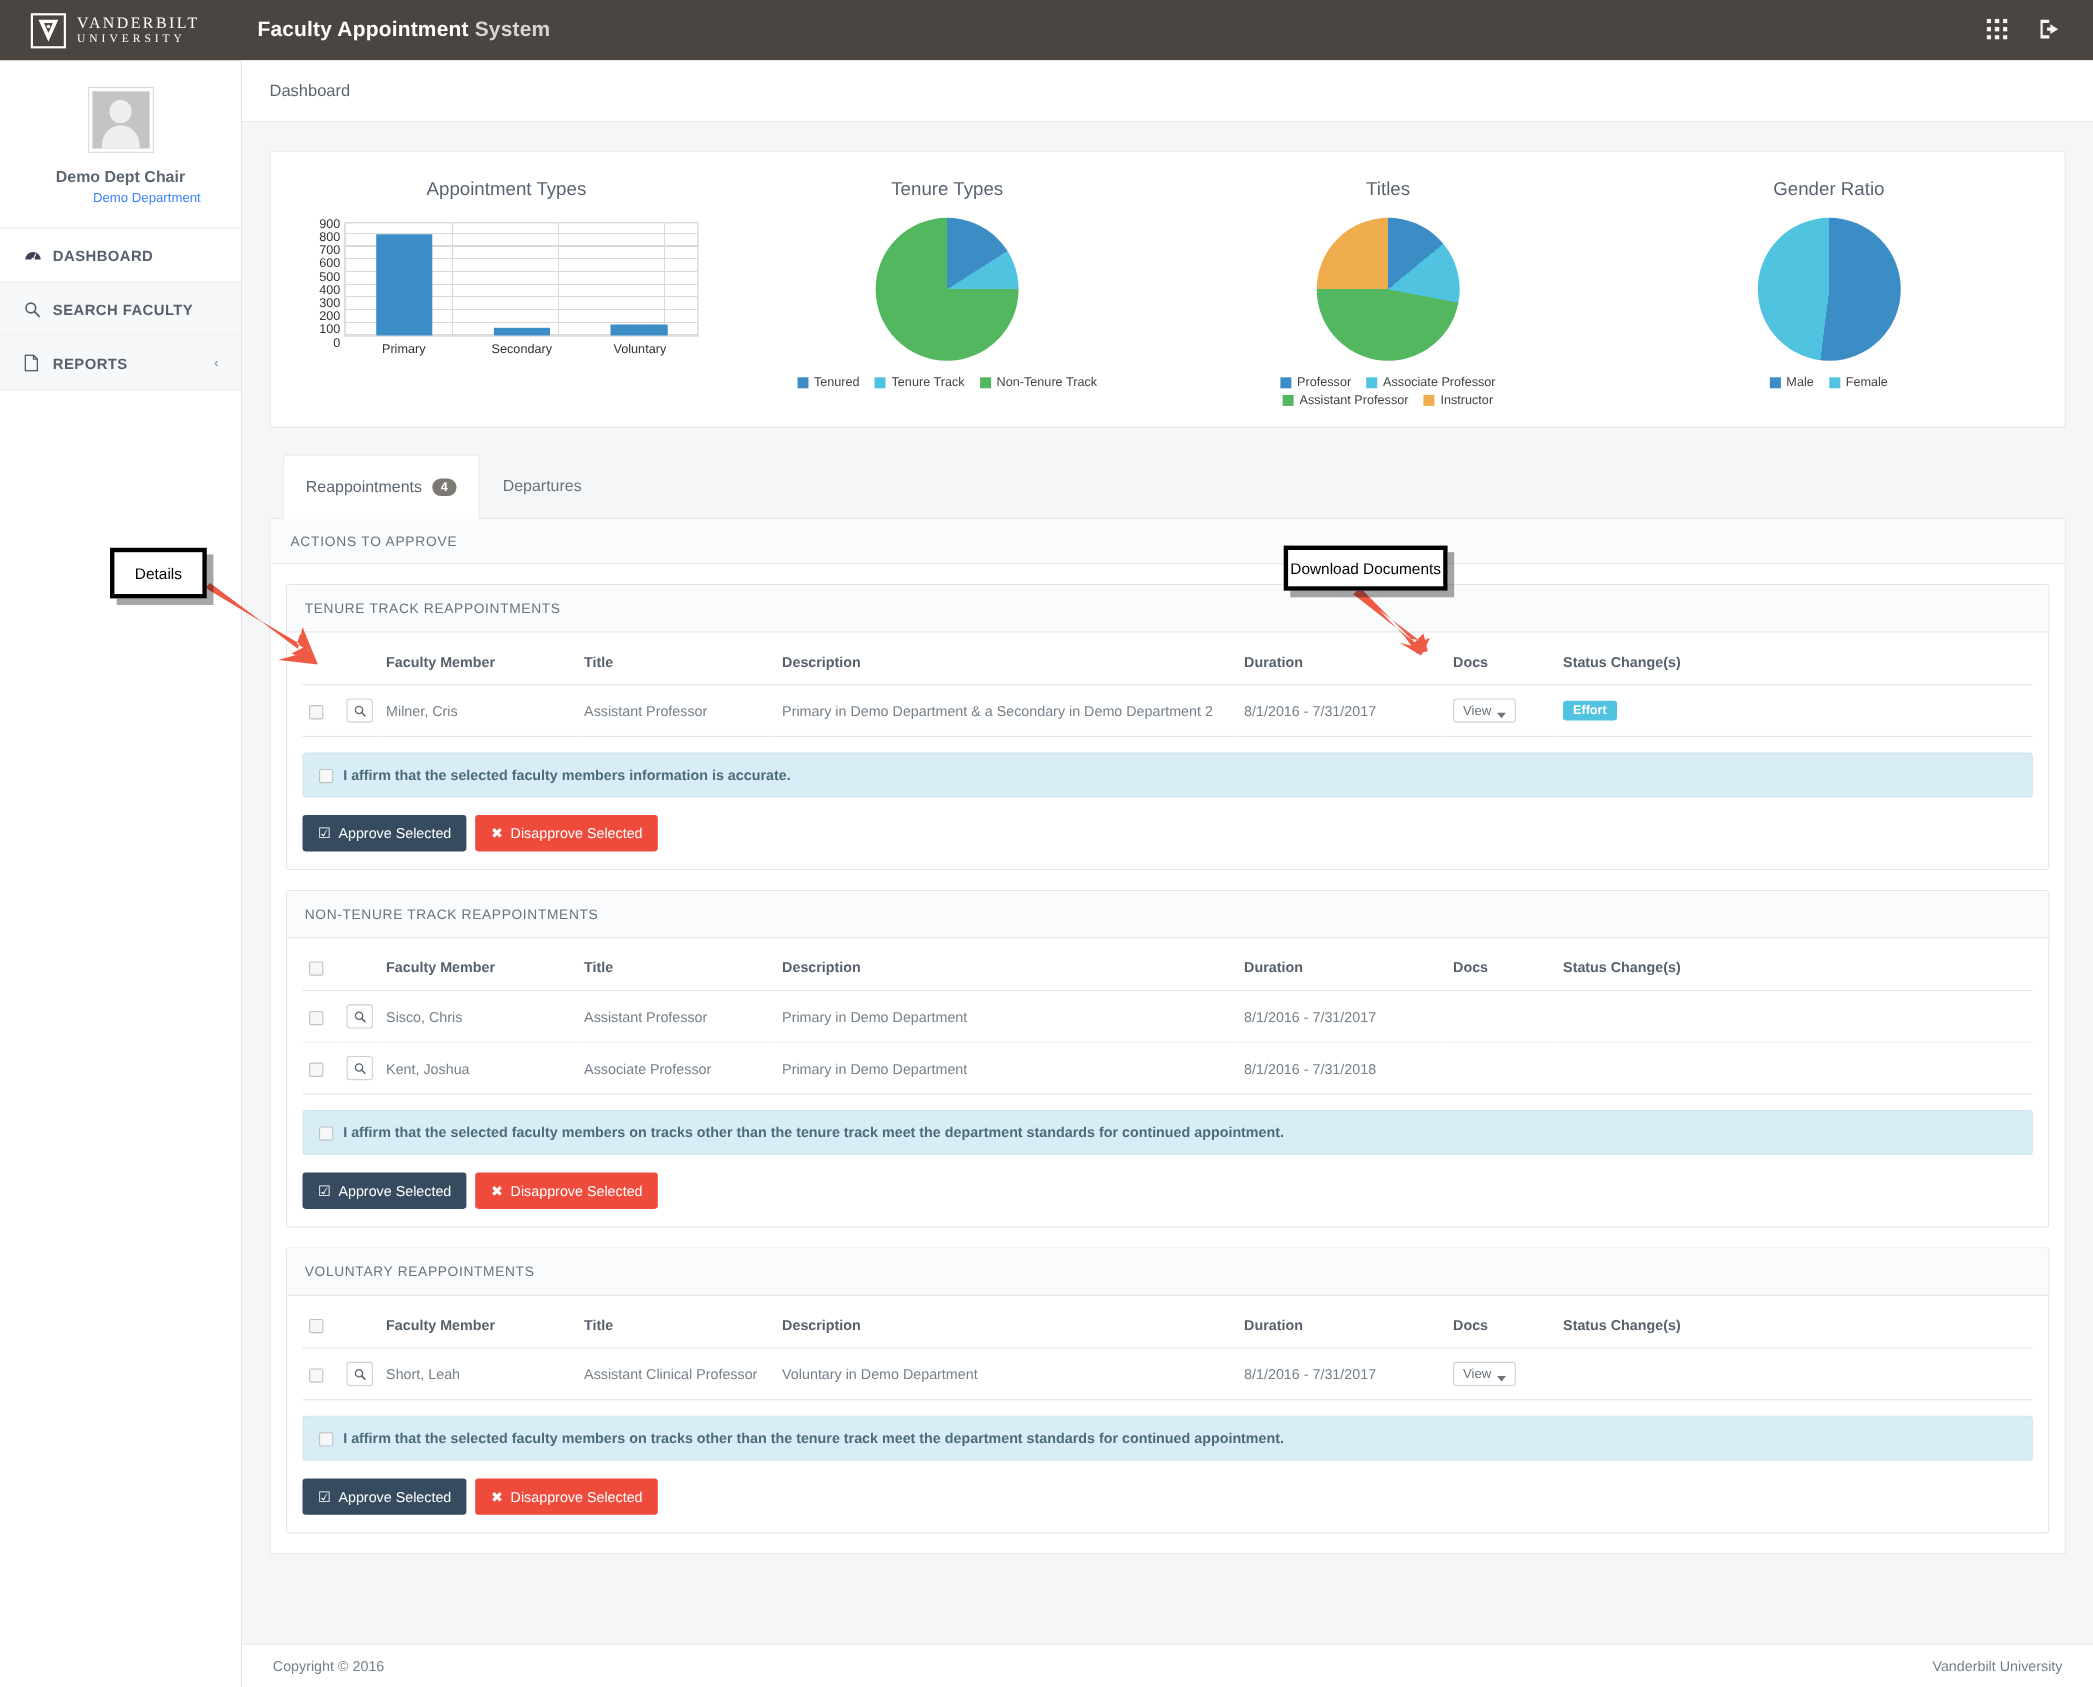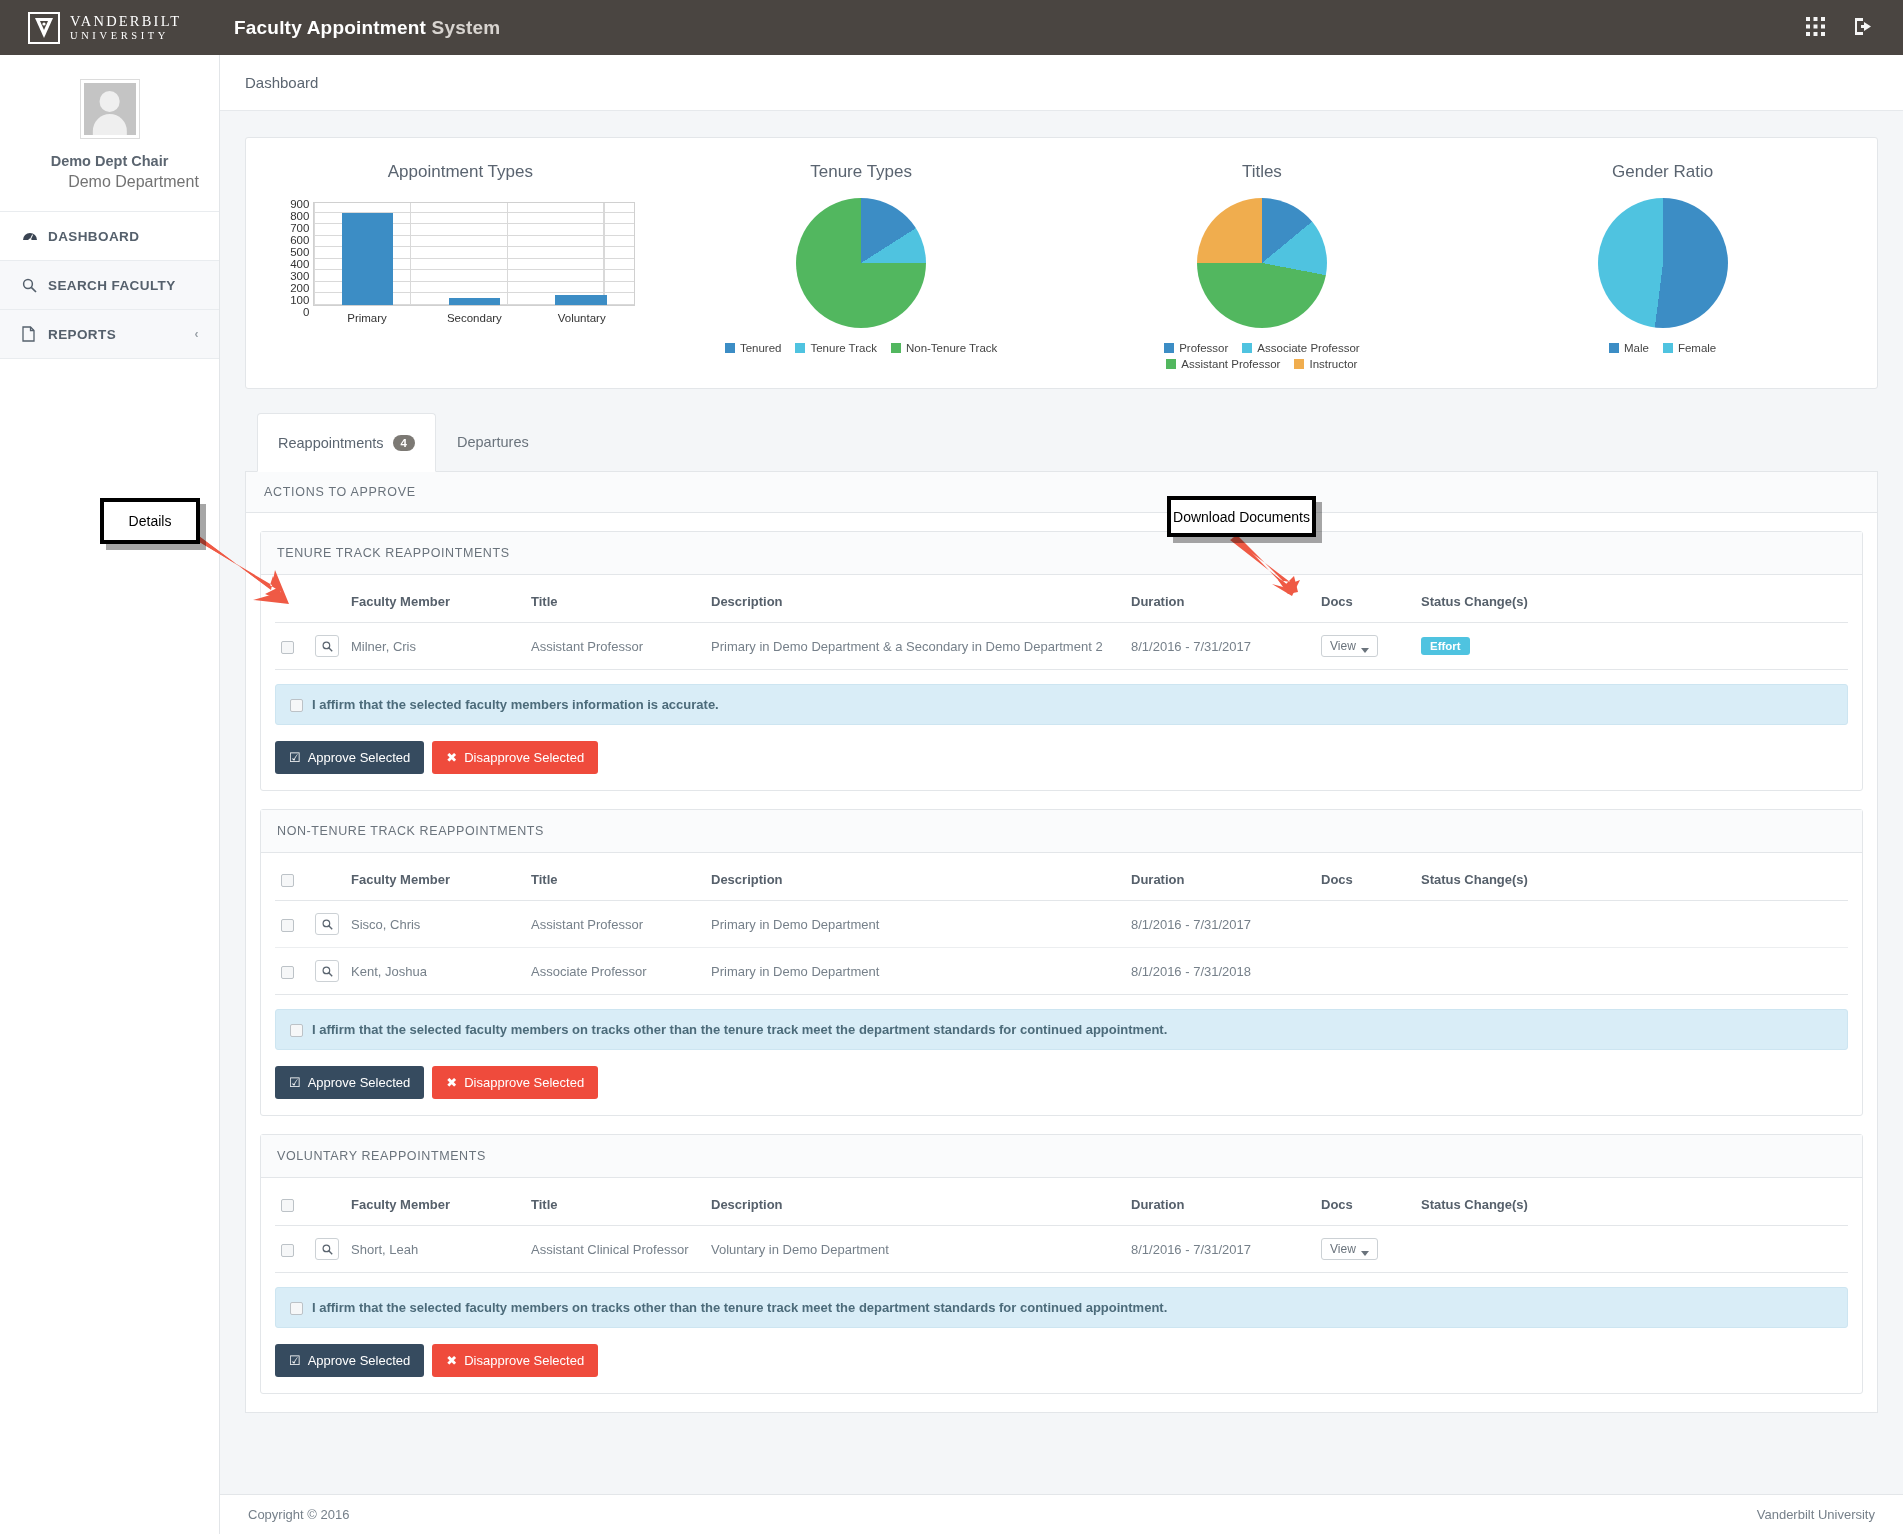--- a/index.html
+++ b/index.html
@@ -53,21 +53,21 @@
   .avatar-inner { width:100%; height:100%; background:#c4c4c4; position:relative; overflow:hidden; }
   .avatar-inner .head {
     position:absolute; left:50%; top:16%; transform:translateX(-50%);
     width:40%; height:40%; border-radius:50%; background:#efefef;
   }
   .avatar-inner .body {
     position:absolute; left:50%; top:60%; transform:translateX(-50%);
     width:66%; height:46%; border-radius:26px 26px 0 0; background:#efefef;
   }
   .profile-name { font-size:14.5px; font-weight:bold; color:#5b6570; }
-  .profile-dept { font-size:16px; color:#737373; margin-top:4px;margin-left:48px; }
+  .profile-dept { font-size:12px; color:#3b82f6; margin-top:4px;margin-left:48px; }
   .nav { border-top:1px solid #e9ecef; }
   .nav-item {
     height:49px; display:flex; align-items:center; padding:0 0 0 22px;
     border-bottom:1px solid #e9ecef; font-size:13.5px; font-weight:bold;
     letter-spacing:.4px; color:#55606c; cursor:pointer; position:relative;
   }
   .nav-item.active { background:#fff; }
   .nav-item:not(.active) { background:#f7f8fa; }
   .nav-ico { width:26px; display:inline-flex; align-items:center; color:#4b5563; }
   .nav-caret { margin-left:auto; margin-right:20px; color:#9aa1a8; font-size:12px; }
@@ -606,21 +606,21 @@
     </div>
 
   </div>
 </div>
 
 <div class="footer">
   <span>Copyright © 2016</span>
   <span>Vanderbilt University</span>
 </div>
 
-<div class="anno-box" style="left:100px; top:498px; width:100px; height:46px;">
+<div class="anno-box" style="left:100px; top:498px; width:88px; height:46px;">
   <span>Details</span>
 </div>
 <svg class="anno-arrow" style="left:185px; top:530px;" width="120" height="80" viewBox="0 0 120 80">
   <path d="M4 6 L92 58 L80 64 L100 72 L88 46 L84 58 L8 2 Z" fill="#ef5a45"></path>
   <path d="M2 4 L96 62 L68 70 L104 74 L90 40 L86 60 L6 0 Z" fill="#ef5a45"></path>
 </svg>
 
 <div class="anno-box" style="left:1167px; top:496px; width:149px; height:41px;">
   <span>Download Documents</span>
 </div>

